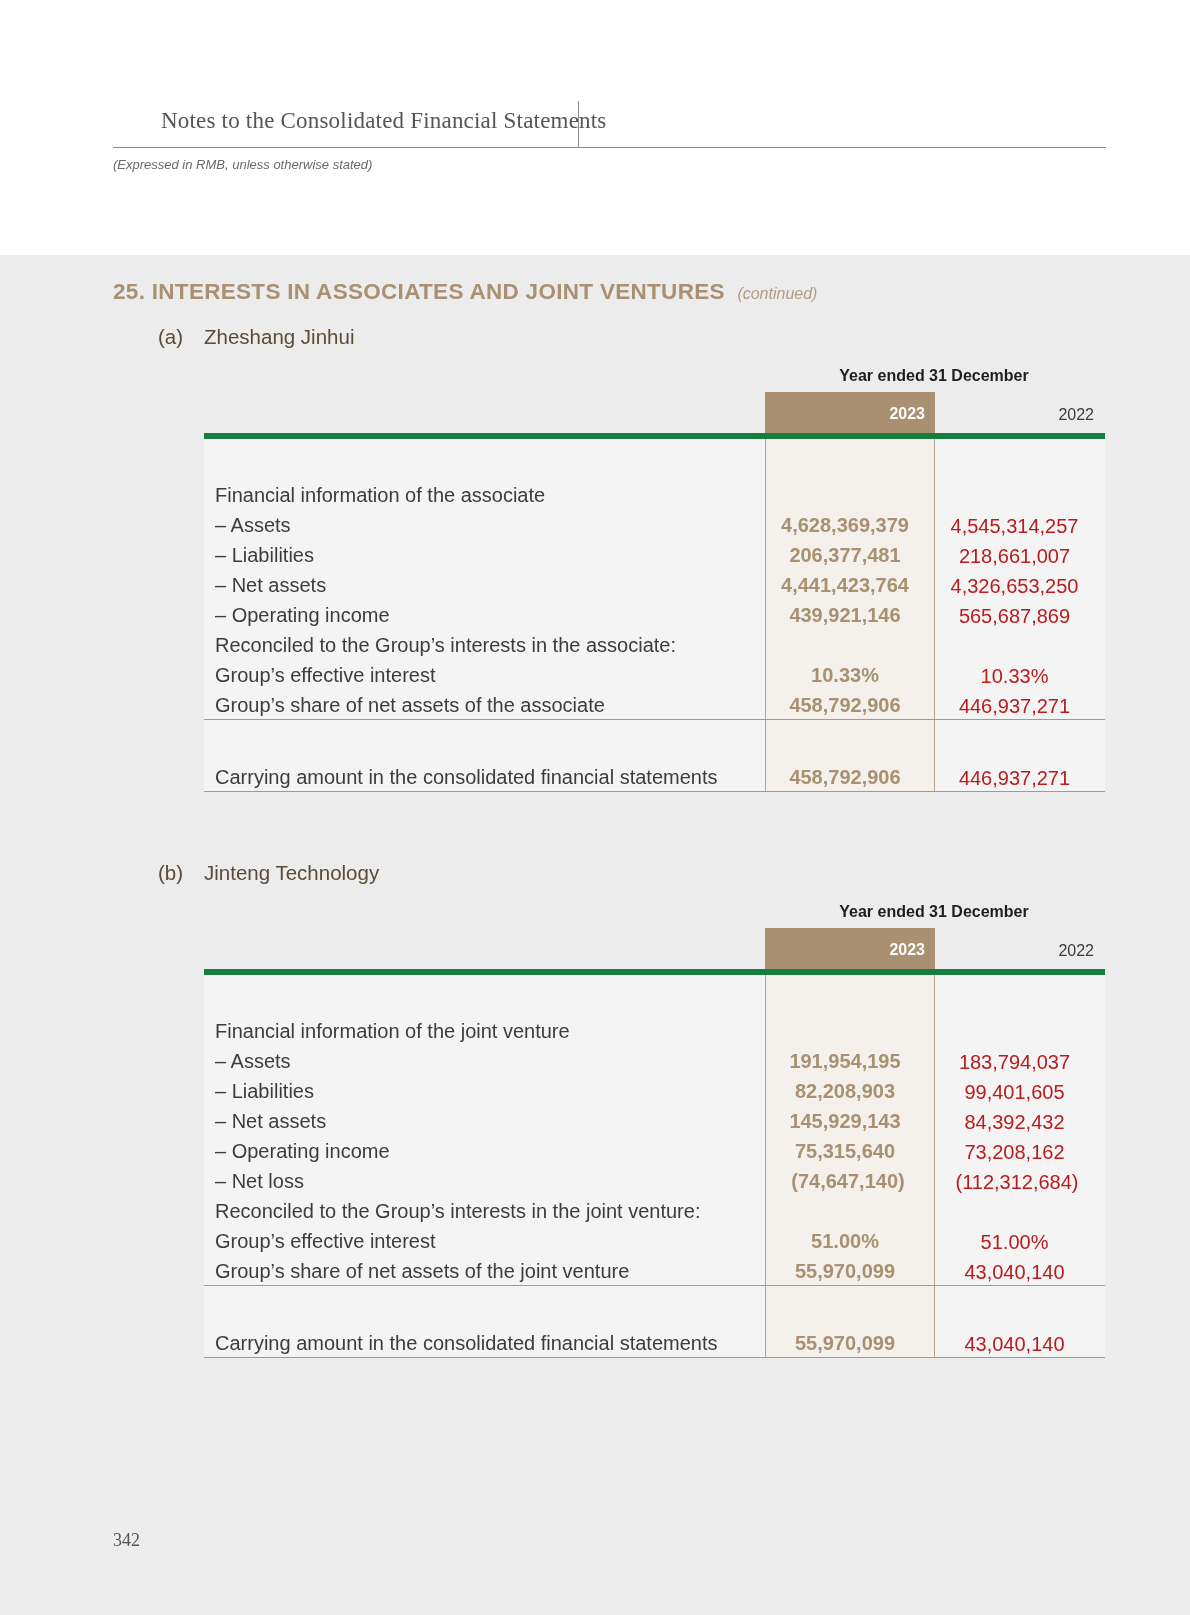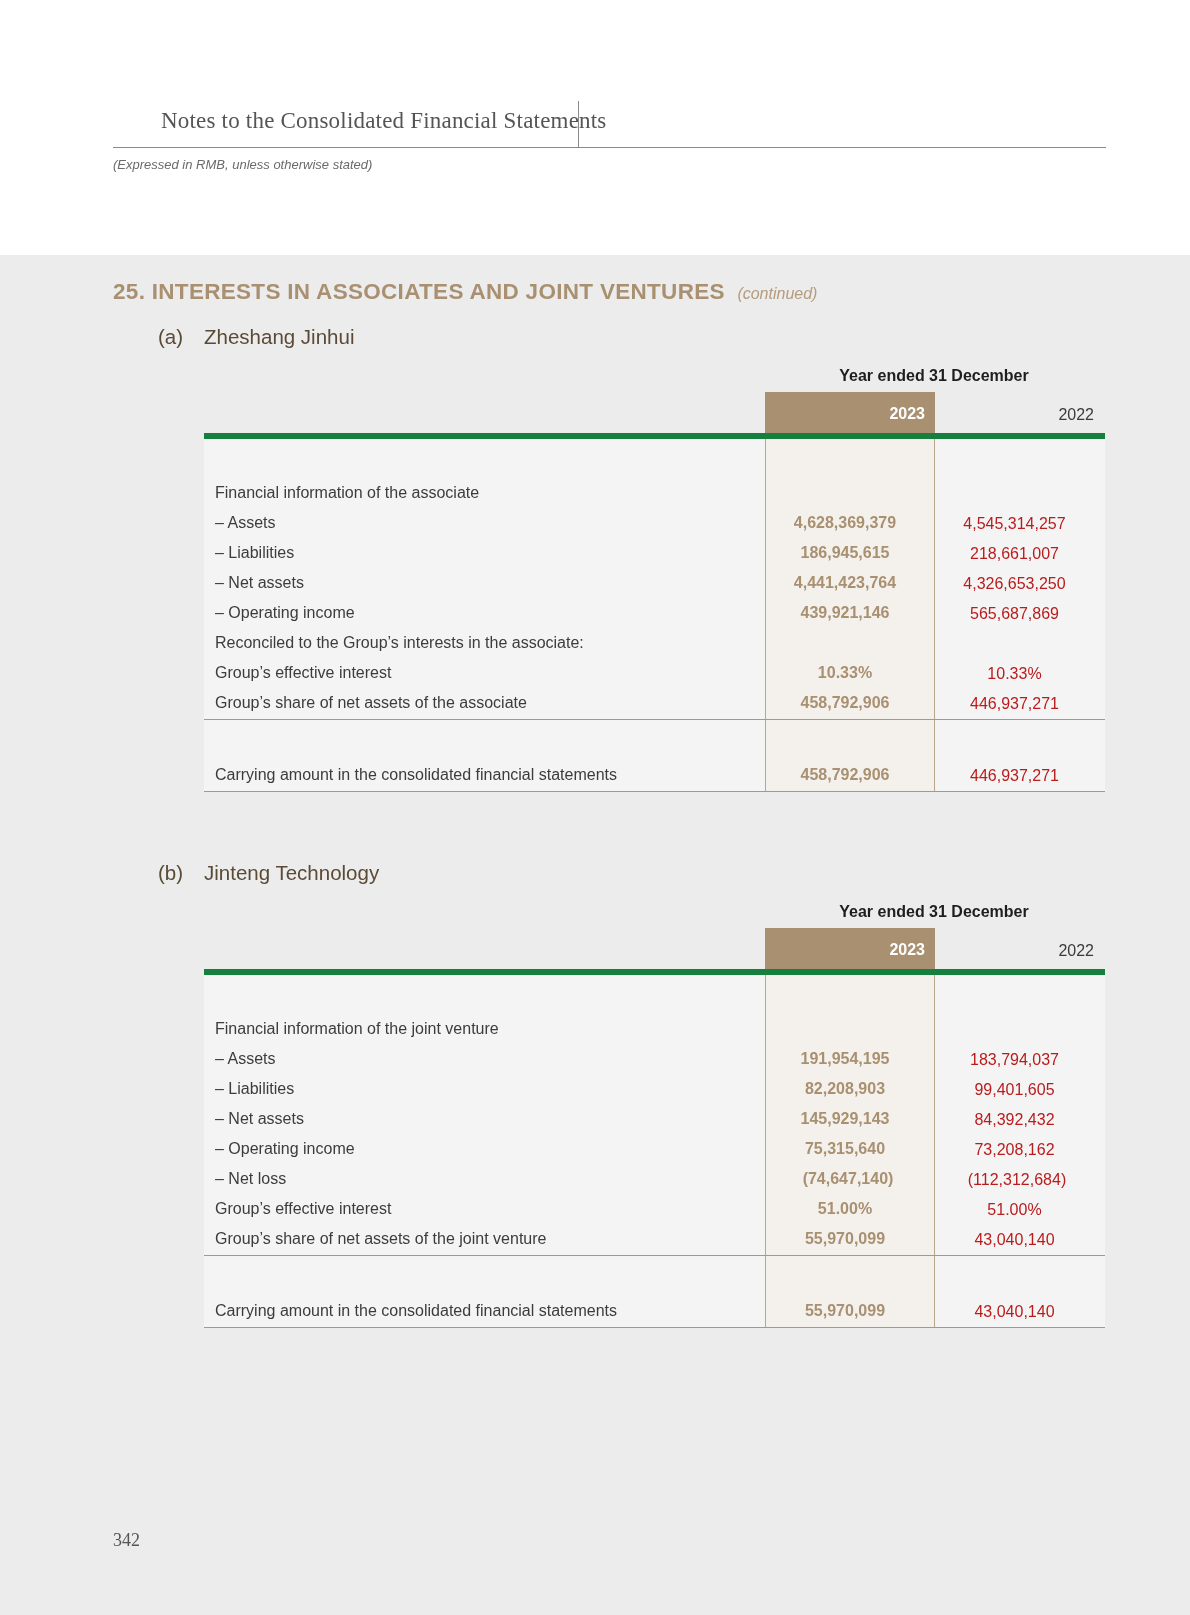--- a/index.html
+++ b/index.html
@@ -44,21 +44,21 @@
     background: #a89070; color: #ffffff; font-weight: bold; font-size: 16px;
     text-align: right; box-sizing: border-box; padding: 13px 10px 0 0;
   }
   .tbl .hdr .y2022 {
     position: absolute; left: 731px; top: 0; width: 170px; height: 41px;
     color: #3a3a3a; font-size: 16px; text-align: right; box-sizing: border-box; padding: 14px 11px 0 0;
   }
   .tbl .body { position: relative; background: #f4f4f4; }
   .tbl .hl-col { position: absolute; left: 561px; top: 0; width: 170px; bottom: 0; background: #f4f1ed; border-left: 1px solid #b8a68c; border-right: 1px solid #b8a68c; box-sizing: border-box; }
   .tbl .spacer { height: 40px; }
-  .tbl .row { position: relative; height: 30px; font-size: 16px; }
+  .tbl .row { position: relative; height: 30px; font-size: 20px; }
   .tbl .row .lbl { position: absolute; left: 11px; top: 5px; color: #3c3c3c; white-space: nowrap; }
   .tbl .row .v23 { position: absolute; left: 561px; width: 170px; top: 5px; text-align: center; box-sizing: border-box; padding-right: 10px; font-weight: bold; color: #a89070; white-space: nowrap; }
   .tbl .row .v22 { position: absolute; left: 731px; width: 170px; top: 6px; text-align: center; box-sizing: border-box; padding-right: 11px; color: #b91c1c; white-space: nowrap; }
   .tbl .row .v23.neg { padding-right: 4px; }
   .tbl .row .v22.neg { padding-right: 6px; }
   .tbl .rule { height: 0; border-top: 1px solid #9a9a9a; position: relative; }
   .tbl .gap { height: 41px; }
   .tbl .total-row { height: 30px; }
   .tbl .bottom-rule { height: 0; border-top: 1px solid #9a9a9a; position: relative; }
 
@@ -100,21 +100,21 @@
         <span class="v23"></span>
         <span class="v22"></span>
       </div>
     <div class="row">
         <span class="lbl">– Assets</span>
         <span class="v23">4,628,369,379</span>
         <span class="v22">4,545,314,257</span>
       </div>
     <div class="row">
         <span class="lbl">– Liabilities</span>
-        <span class="v23">186,945,615</span>
+        <span class="v23">206,377,481</span>
         <span class="v22">218,661,007</span>
       </div>
     <div class="row">
         <span class="lbl">– Net assets</span>
         <span class="v23">4,441,423,764</span>
         <span class="v22">4,326,653,250</span>
       </div>
     <div class="row">
         <span class="lbl">– Operating income</span>
         <span class="v23">439,921,146</span>
@@ -183,20 +183,25 @@
         <span class="lbl">– Operating income</span>
         <span class="v23">75,315,640</span>
         <span class="v22">73,208,162</span>
       </div>
     <div class="row">
         <span class="lbl">– Net loss</span>
         <span class="v23 neg">(74,647,140)</span>
         <span class="v22 neg">(112,312,684)</span>
       </div>
     <div class="row">
+        <span class="lbl">Reconciled to the Group’s interests in the joint venture:</span>
+        <span class="v23"></span>
+        <span class="v22"></span>
+      </div>
+    <div class="row">
         <span class="lbl">Group’s effective interest</span>
         <span class="v23">51.00%</span>
         <span class="v22">51.00%</span>
       </div>
     <div class="row">
         <span class="lbl">Group’s share of net assets of the joint venture</span>
         <span class="v23">55,970,099</span>
         <span class="v22">43,040,140</span>
       </div>
     <div class="rule"></div>

